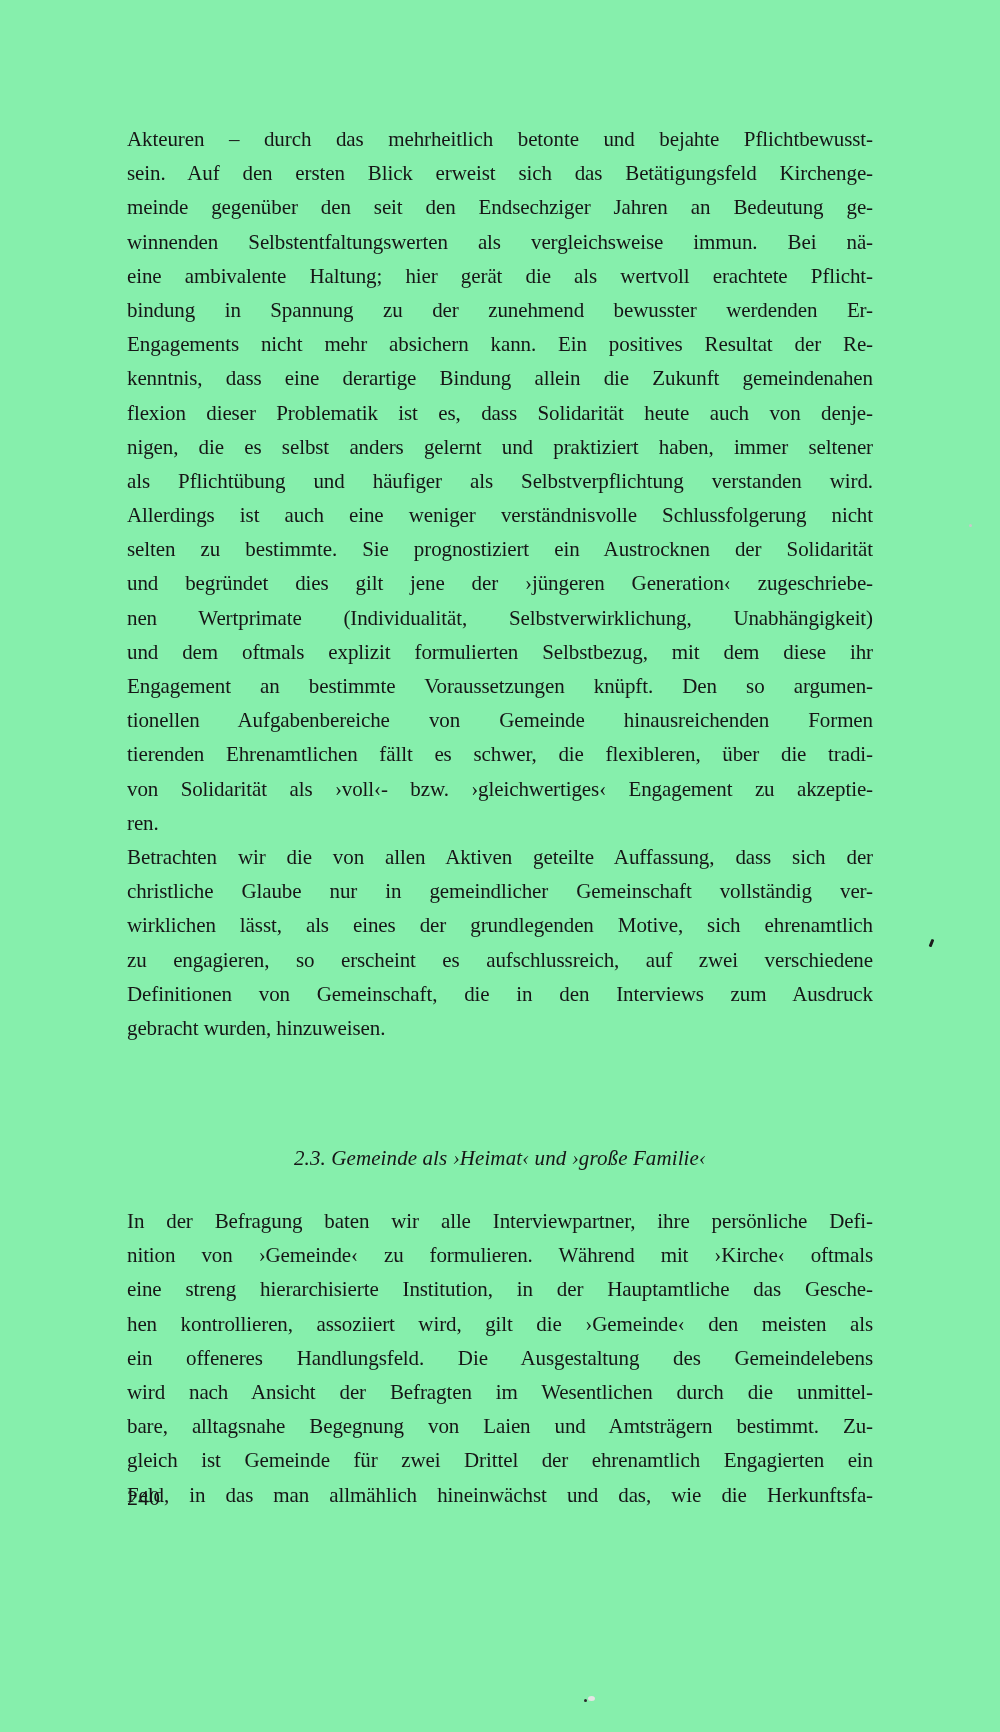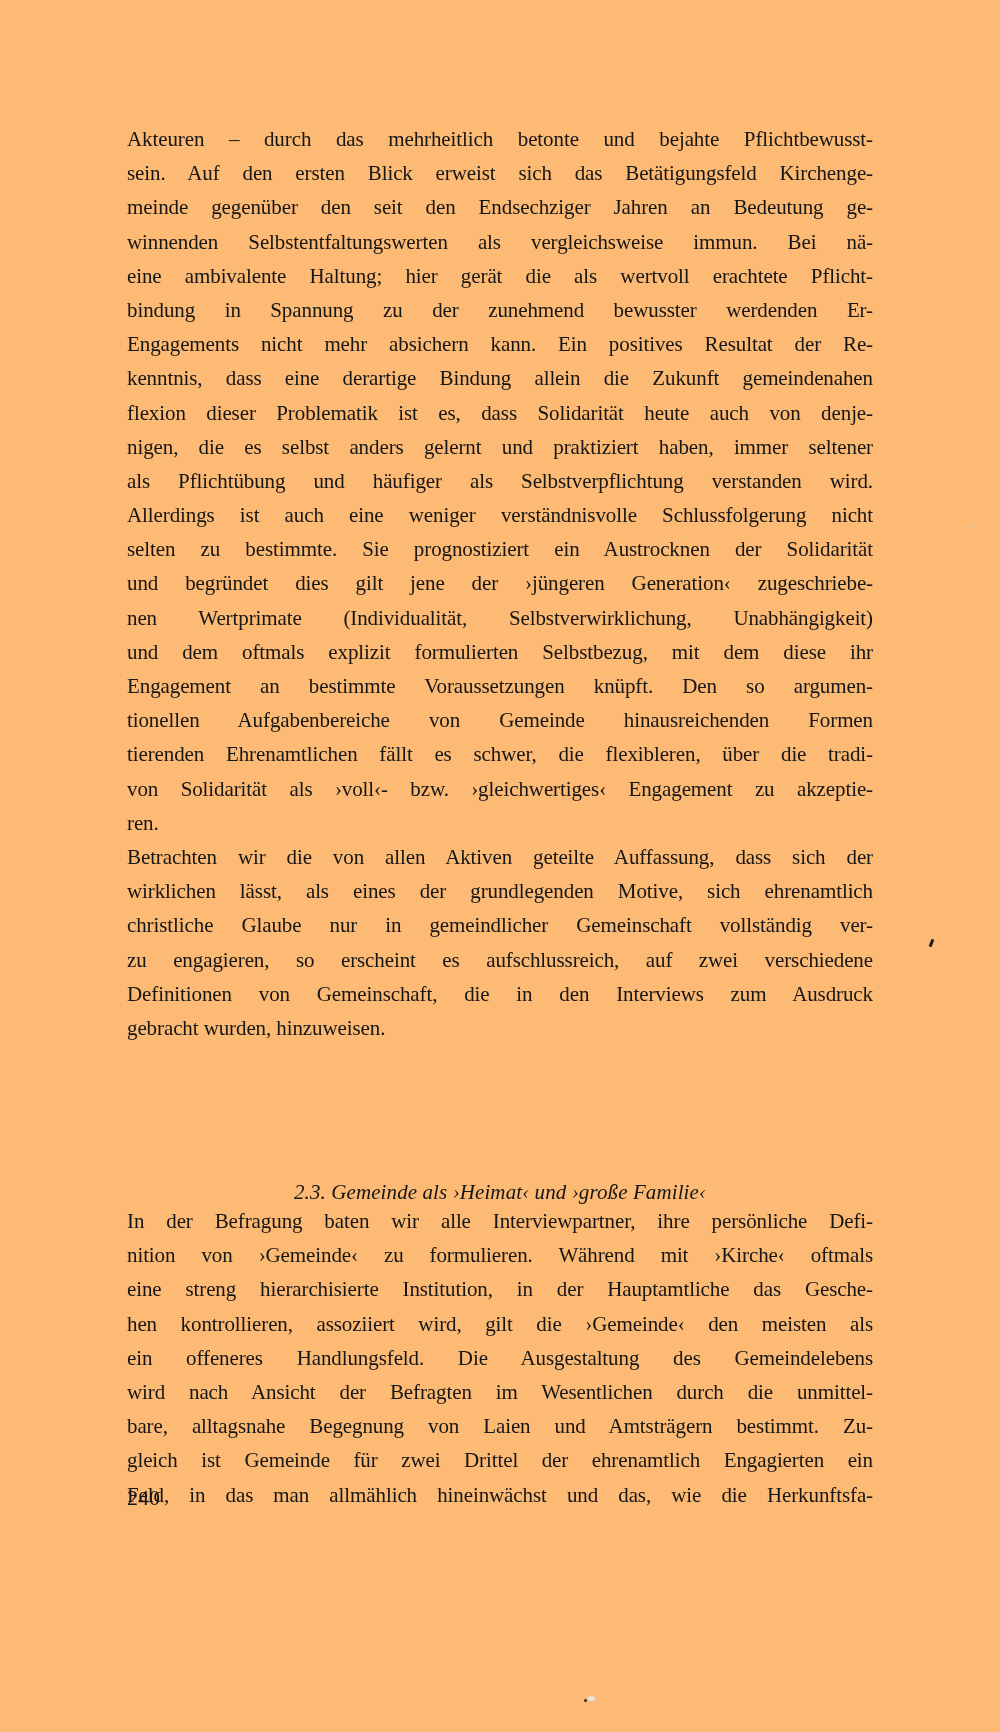--- a/index.html
+++ b/index.html
@@ -4,21 +4,21 @@
 <style>
   html, body {
     margin: 0;
     padding: 0;
     background: #ffffff;
   }
   .page {
     position: relative;
     width: 1000px;
     height: 1732px;
-    background: #fdba74;
+    background: #86efac;
     overflow: hidden;
     font-family: "Liberation Serif", "DejaVu Serif", serif;
     color: #161616;
   }
   .textblock {
     position: absolute;
     left: 127px;
     width: 746px;
     font-size: 21px;
     line-height: 34.2px;
@@ -38,21 +38,20 @@
   .section-heading {
     position: absolute;
     left: 127px;
     top: 1141px;
     width: 746px;
     font-size: 21px;
     line-height: 34.2px;
     font-style: italic;
     text-align: center;
     letter-spacing: 0.1px;
-    margin-top: 34px;
   }
   .page-number {
     position: absolute;
     left: 127px;
     top: 1481px;
     font-size: 22px;
     line-height: 34.2px;
   }
   .speck { position: absolute; }
   .speck-1 { left: 584px; top: 1699px; width: 3px; height: 3px; background: #2a2a2a; border-radius: 50%; }
@@ -81,22 +80,22 @@
     <div class="line">selten zu bestimmte. Sie prognostiziert ein Austrocknen der Solidarität</div>
     <div class="line">und begründet dies gilt jene der ›jüngeren Generation‹ zugeschriebe-</div>
     <div class="line">nen Wertprimate (Individualität, Selbstverwirklichung, Unabhängigkeit)</div>
     <div class="line">und dem oftmals explizit formulierten Selbstbezug, mit dem diese ihr</div>
     <div class="line">Engagement an bestimmte Voraussetzungen knüpft. Den so argumen-</div>
     <div class="line">tionellen Aufgabenbereiche von Gemeinde hinausreichenden Formen</div>
     <div class="line">tierenden Ehrenamtlichen fällt es schwer, die flexibleren, über die tradi-</div>
     <div class="line">von Solidarität als ›voll‹- bzw. ›gleichwertiges‹ Engagement zu akzeptie-</div>
     <div class="line para-end">ren.</div>
     <div class="line">Betrachten wir die von allen Aktiven geteilte Auffassung, dass sich der</div>
+    <div class="line">christliche Glaube nur in gemeindlicher Gemeinschaft vollständig ver-</div>
     <div class="line">wirklichen lässt, als eines der grundlegenden Motive, sich ehrenamtlich</div>
-    <div class="line">christliche Glaube nur in gemeindlicher Gemeinschaft vollständig ver-</div>
     <div class="line">zu engagieren, so erscheint es aufschlussreich, auf zwei verschiedene</div>
     <div class="line">Definitionen von Gemeinschaft, die in den Interviews zum Ausdruck</div>
     <div class="line para-end">gebracht wurden, hinzuweisen.</div>
   </div>
 
   <div class="section-heading">2.3. Gemeinde als ›Heimat‹ und ›große Familie‹</div>
 
   <div class="textblock block-b">
     <div class="line">In der Befragung baten wir alle Interviewpartner, ihre persönliche Defi-</div>
     <div class="line">nition von ›Gemeinde‹ zu formulieren. Während mit ›Kirche‹ oftmals</div>

